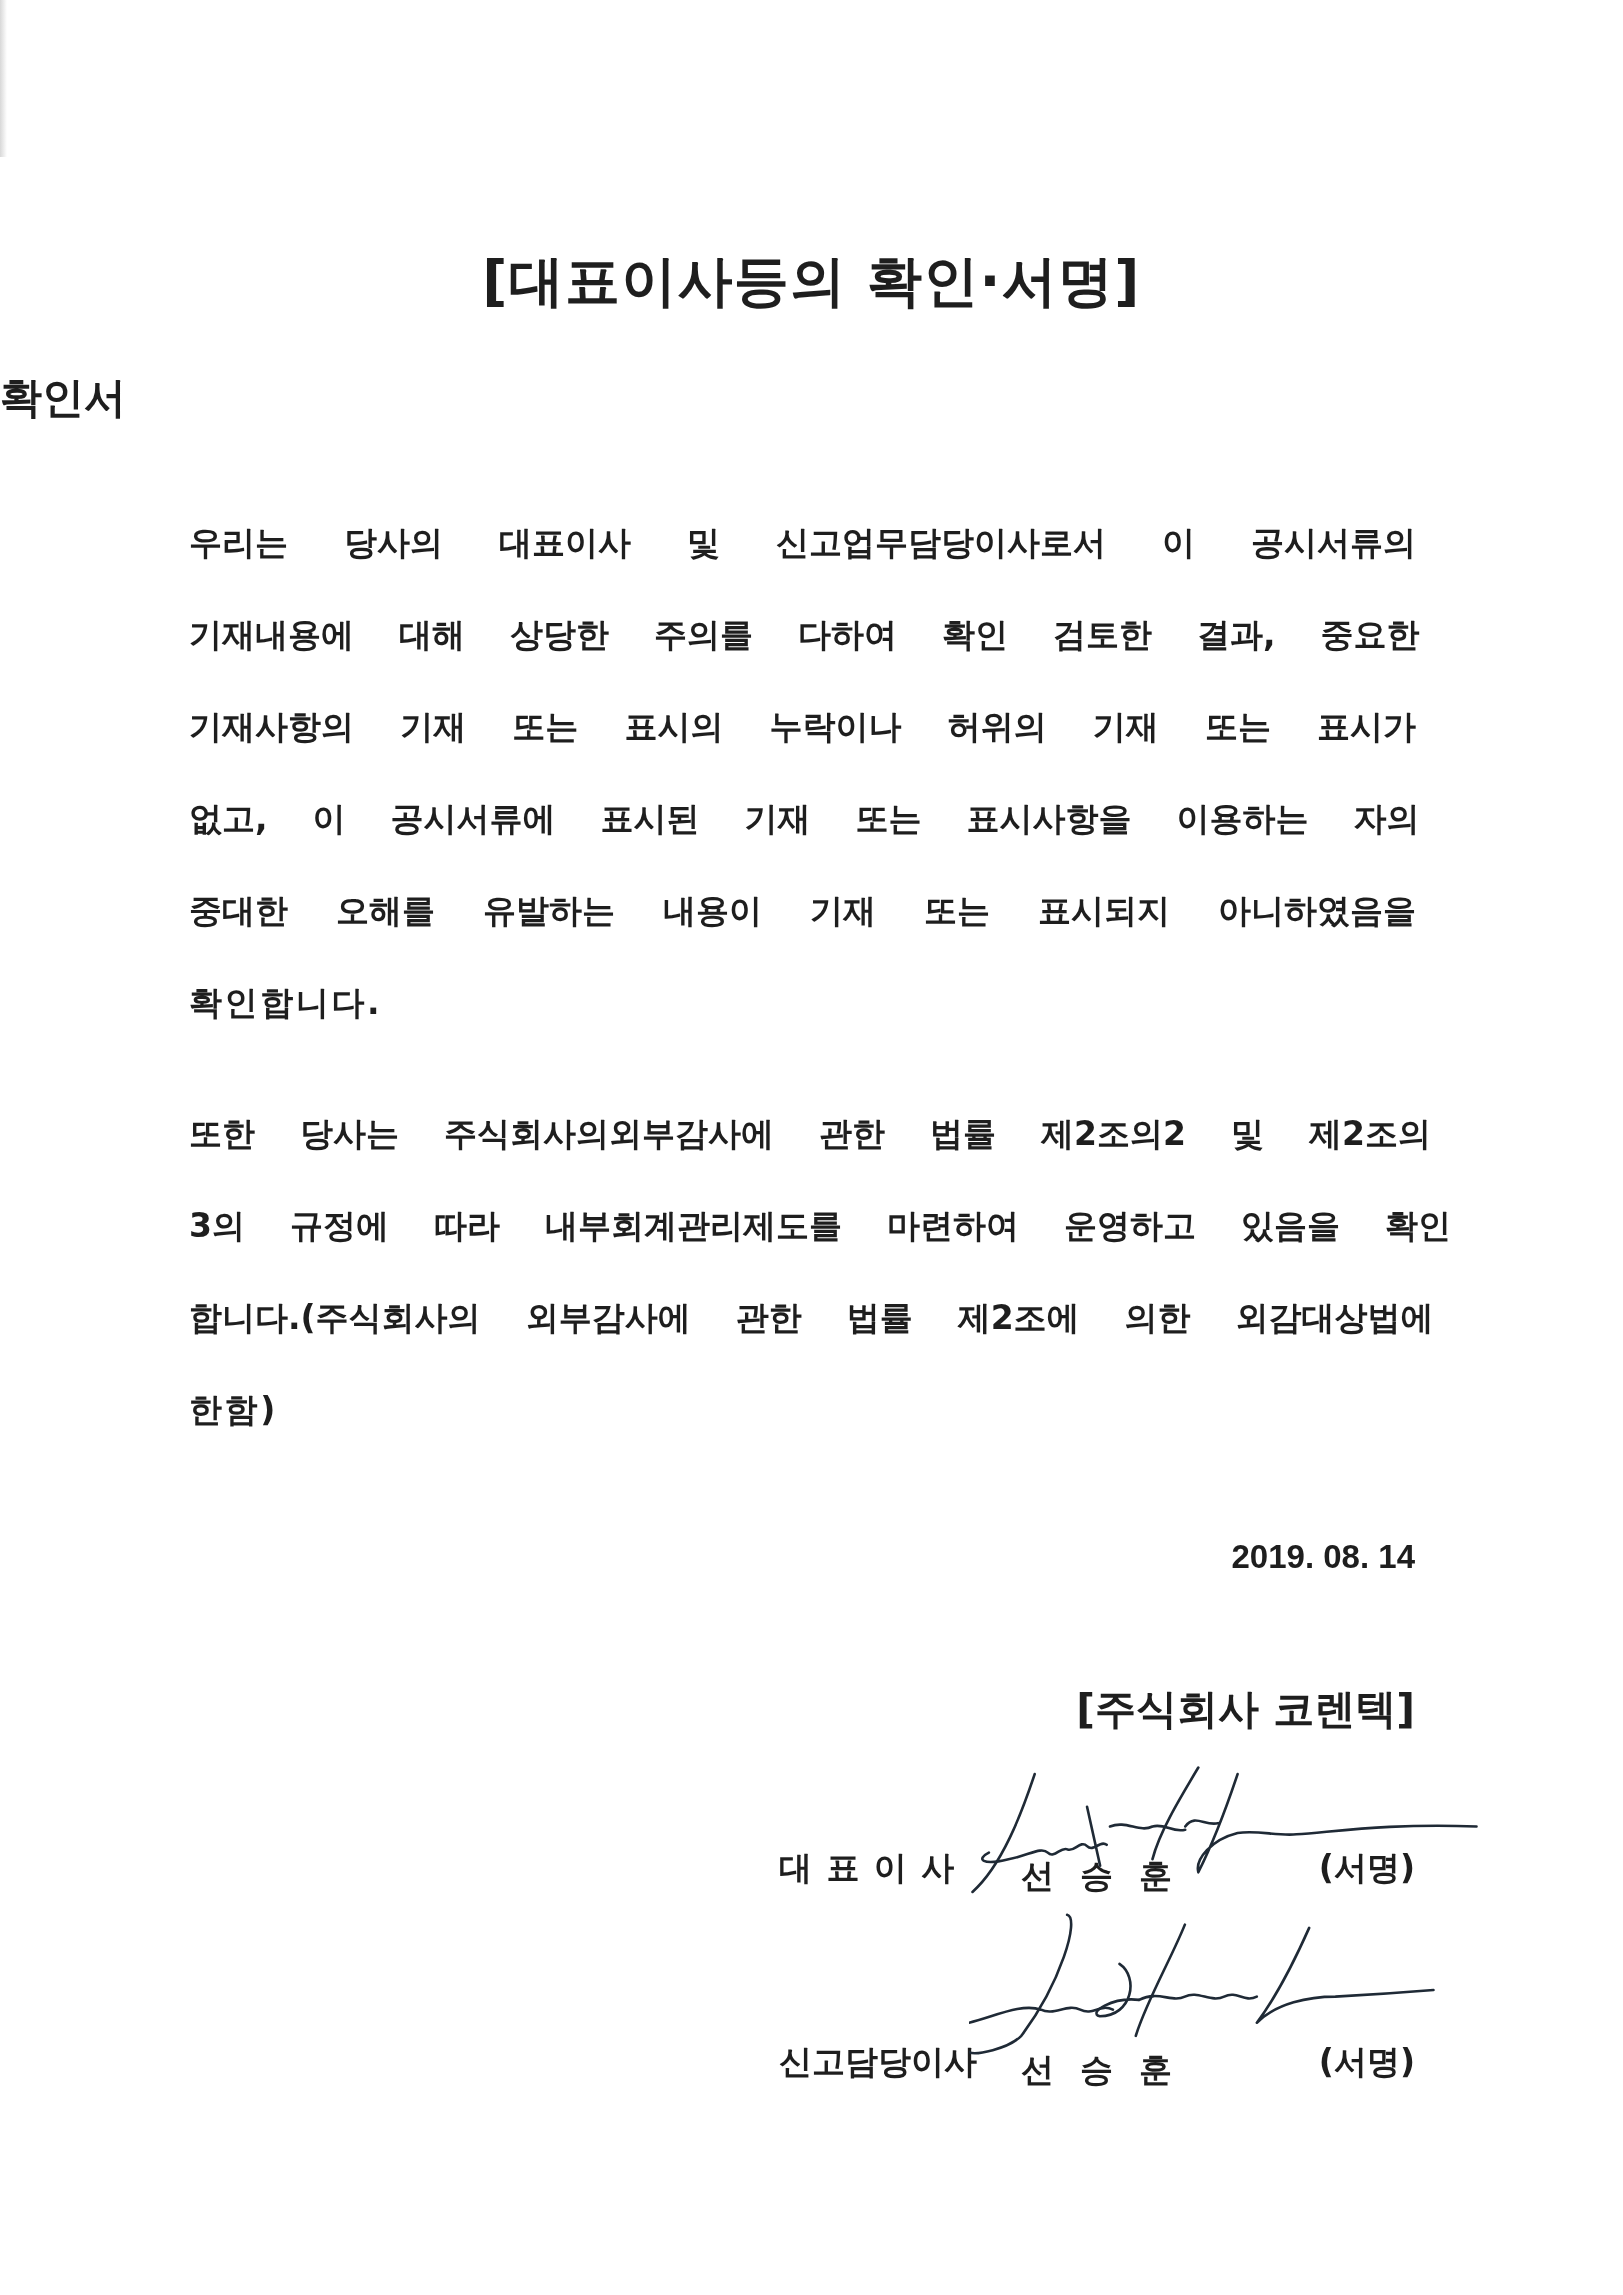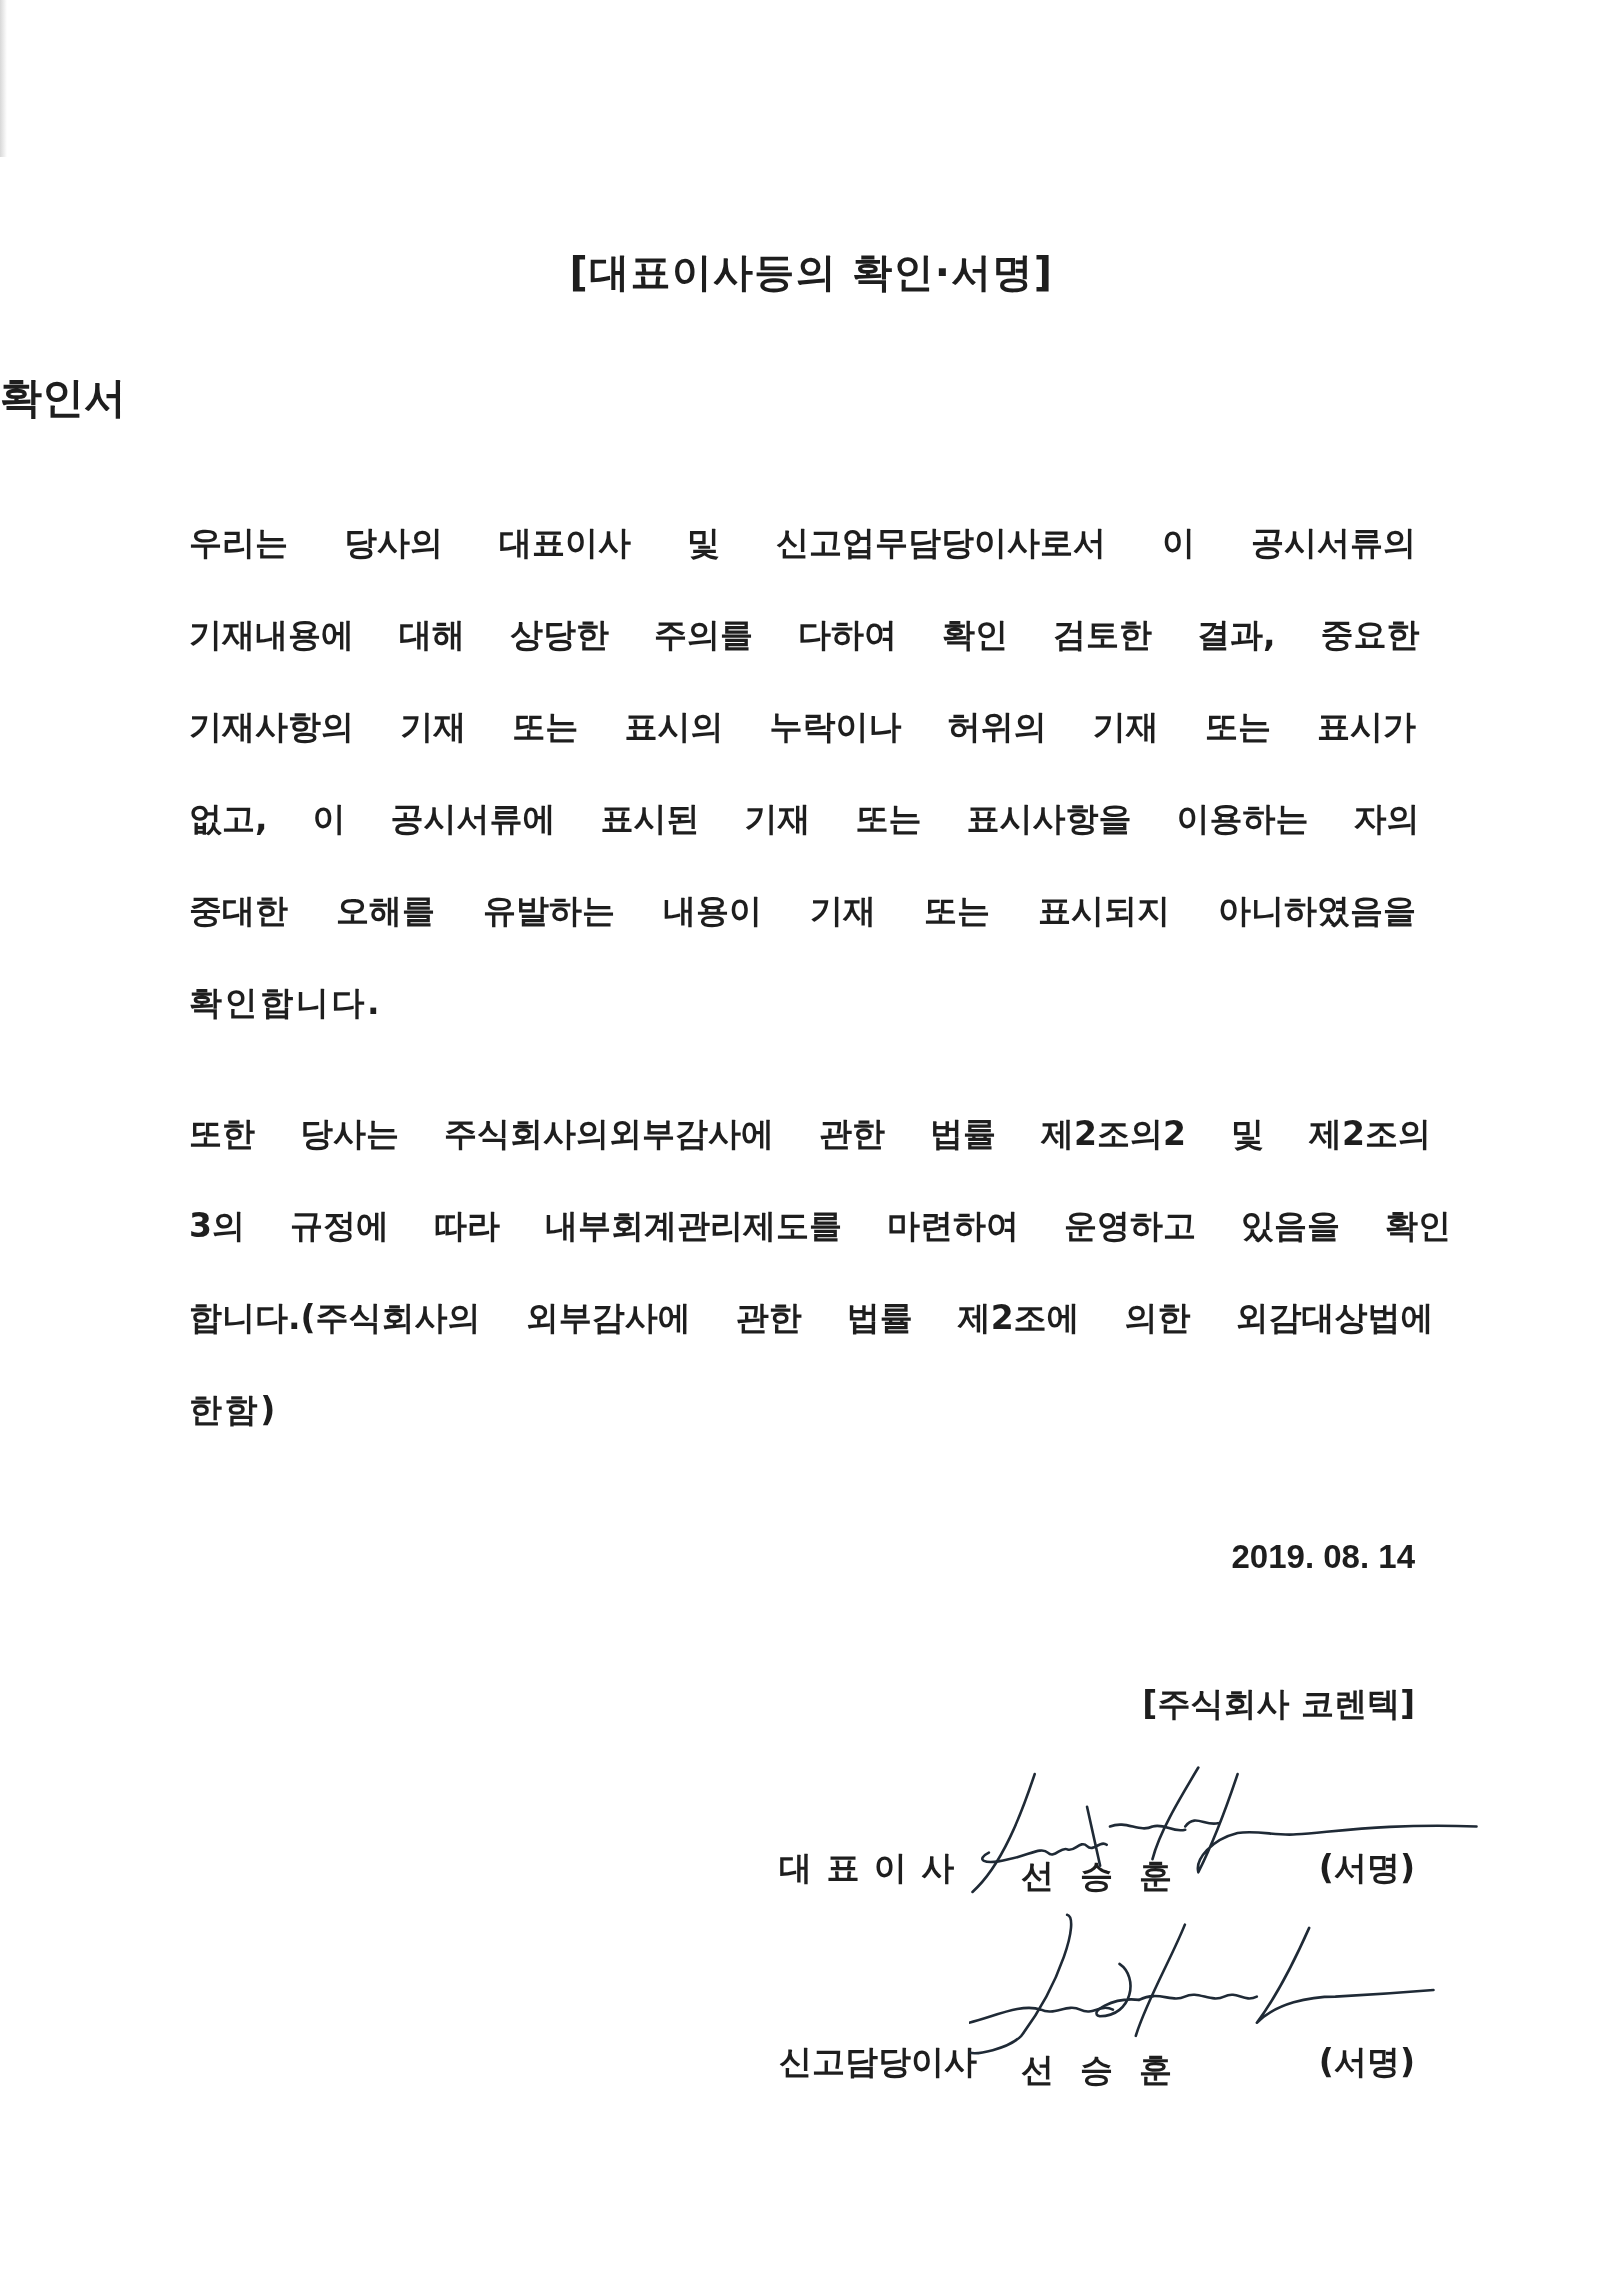--- a/index.html
+++ b/index.html
@@ -7,21 +7,21 @@
     width: 1623px; height: 2295px; position: relative; overflow: hidden;
     font-family: "DejaVu Sans", "Liberation Sans", sans-serif;
     color: #1e1e1e;
   }
   .scan-edge {
     position: absolute; left: 0; top: 0; width: 6.5px; height: 157px;
     background: linear-gradient(to right, #d8d8d8, #ffffff);
   }
   .title {
     position: absolute; left: 0; right: 0; top: 245px;
-    text-align: center; font-size: 40px; font-weight: bold; letter-spacing: 1.3px;
+    text-align: center; font-size: 55px; font-weight: bold; letter-spacing: 1.3px;
   }
   .subtitle {
     position: absolute; left: 0; right: 0; top: 370px;
     text-align: left; font-size: 42px; font-weight: bold;
   }
   .para { position: absolute; left: 189px; width: 1227px; }
   .line {
     height: 92px; line-height: 92px; font-size: 33px; font-weight: bold;
     text-align: justify; text-align-last: justify; white-space: nowrap;
     display: flex; justify-content: space-between; gap: 45px;
@@ -30,21 +30,21 @@
   .line.last { justify-content: flex-start; letter-spacing: 2.6px; }
   .line.last span.w { margin-right: 23px; }
   #para1 { top: 497px; }
   #para2 { top: 1088px; }
   .date {
     position: absolute; right: 208px; top: 1538px;
     font-size: 33px; font-weight: bold; font-family: "Liberation Sans", sans-serif;
   }
   .company {
     position: absolute; right: 208px; top: 1682px;
-    font-size: 33px; font-weight: bold;
+    font-size: 41px; font-weight: bold;
   }
   .sig-row {
     position: absolute; left: 779px; width: 636px; height: 52px;
     font-size: 33px; font-weight: bold;
   }
   .sig-row .role { position: absolute; left: 0; top: 0; letter-spacing: 14.4px; }
   .sig-row .role.tight { letter-spacing: 0; }
   .sig-row .name { position: absolute; left: 242px; top: 8px; letter-spacing: 26px; }
   .sig-row .mark { position: absolute; right: 0; top: 0; }
   #sig-row-ceo { top: 1846px; }

